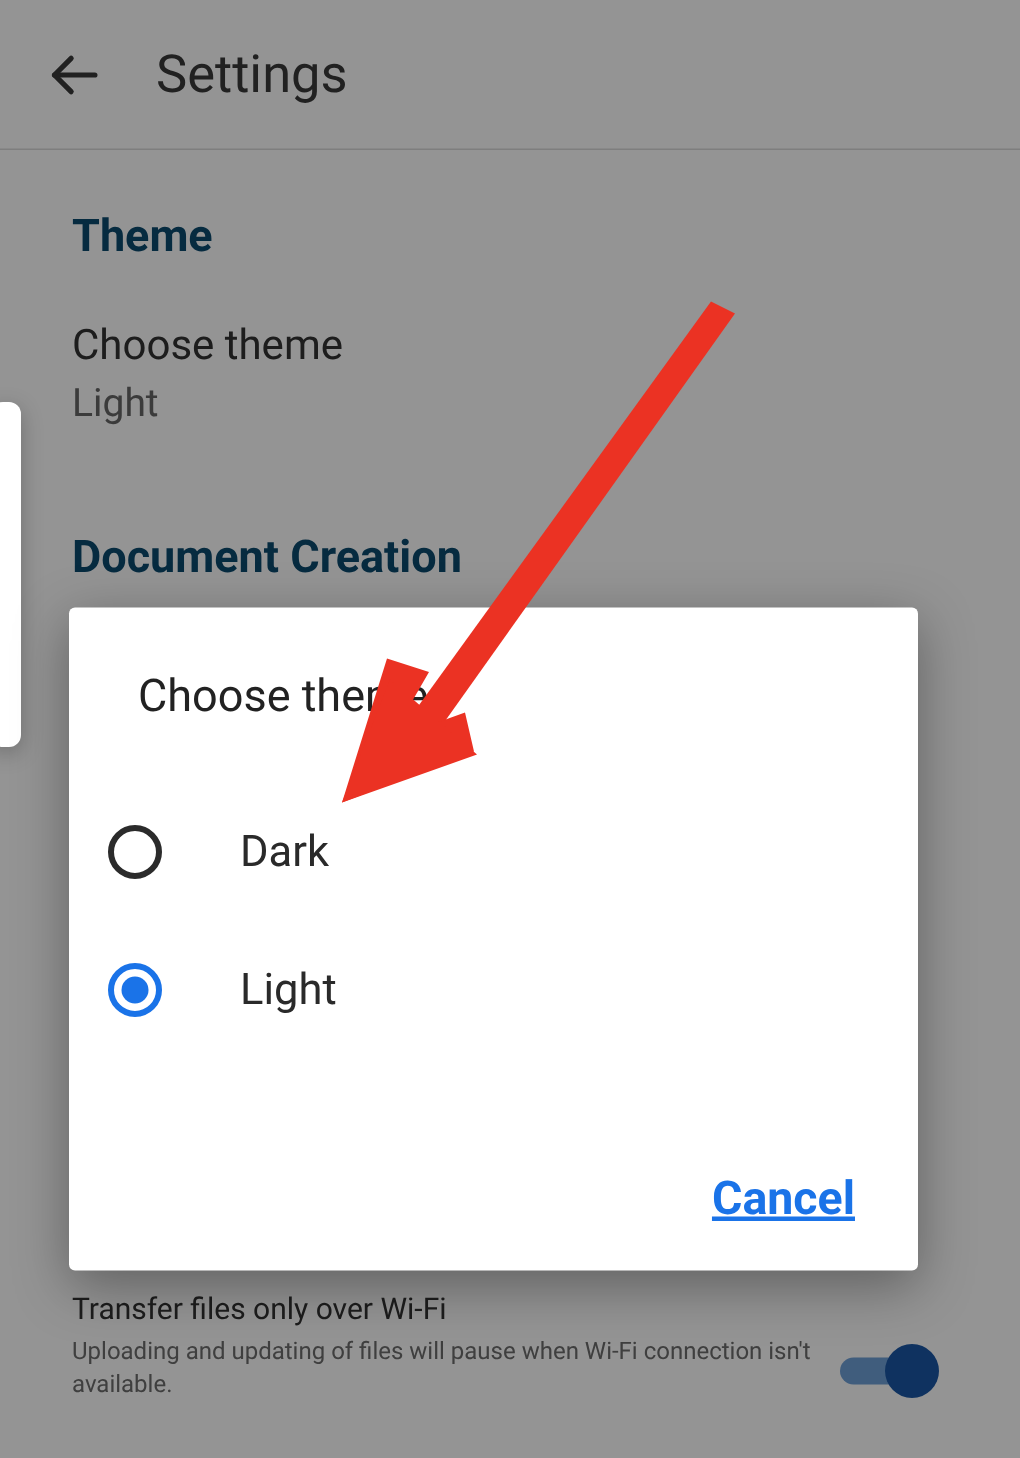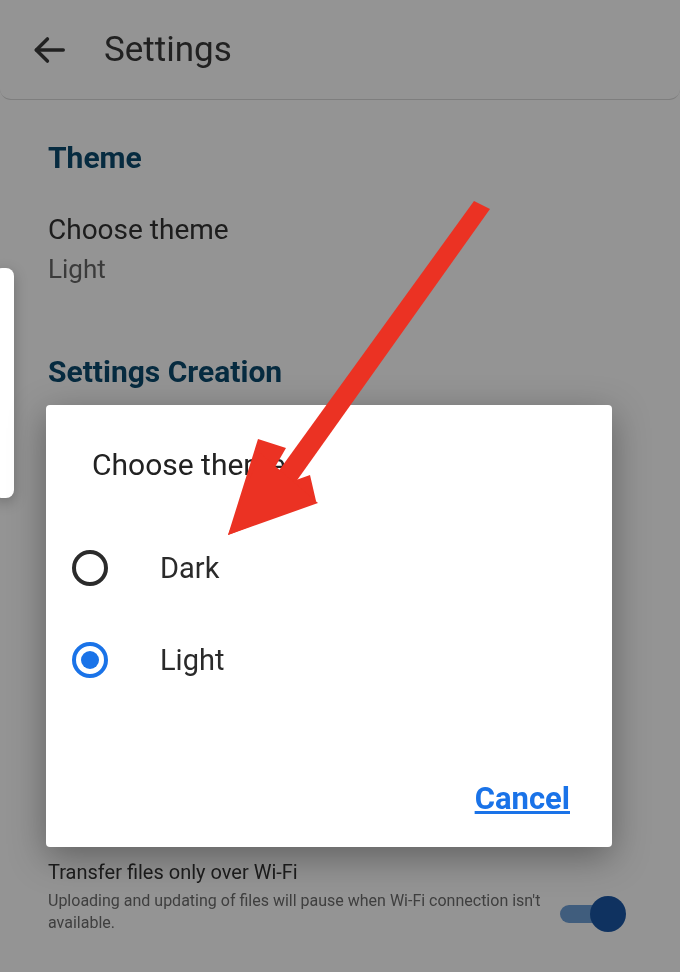--- a/index.html
+++ b/index.html
@@ -20,21 +20,20 @@
       height: 972px;
       background: #ffffff;
       position: relative;
     }
     .topbar {
       height: 100px;
       display: flex;
       align-items: center;
       padding: 0 20px;
       border-bottom: 1px solid #d9d9d9;
-      border-radius: 11px;
     }
     .back-icon {
       width: 38px;
       height: 38px;
       display: flex;
       align-items: center;
       justify-content: flex-start;
       margin-right: 36px;
       margin-left: 10px;
       cursor: pointer;
@@ -220,21 +219,21 @@
 
   <div class="section">
     <div class="section-header">Theme</div>
     <div>
       <div class="item-title">Choose theme</div>
       <div class="item-sub">Light</div>
     </div>
   </div>
 
   <div class="section docs">
-    <div class="section-header">Settings Creation</div>
+    <div class="section-header">Document Creation</div>
   </div>
 
   <div class="lower-item">
     <div class="lower-title">Transfer files only over Wi-Fi</div>
     <div class="lower-sub">Uploading and updating of files will pause when Wi-Fi connection isn't available.</div>
     <div class="toggle">
       <div class="toggle-track"></div>
       <div class="toggle-knob"></div>
     </div>
   </div>

